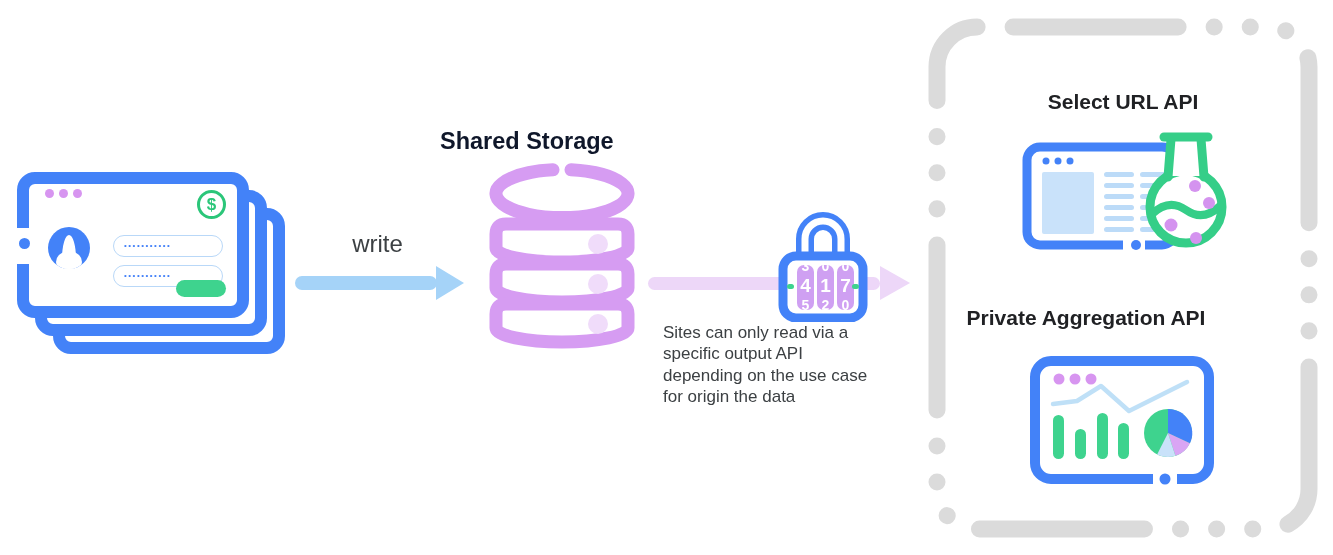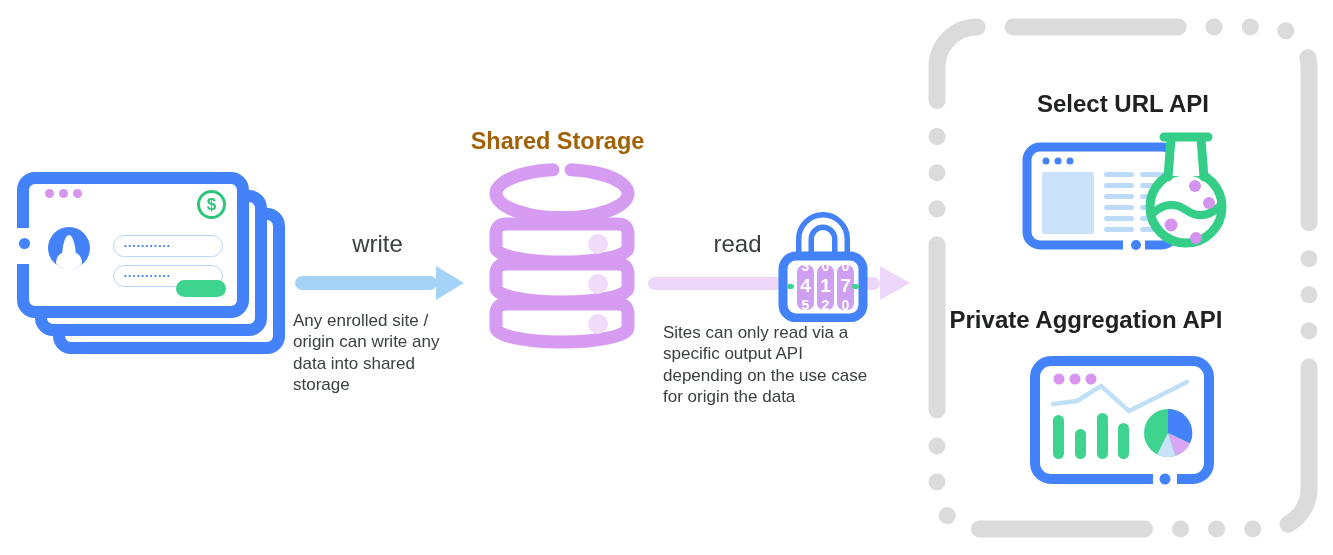--- a/index.html
+++ b/index.html
@@ -24,22 +24,22 @@
   .border-gap{position:absolute;left:-12px;top:44px;width:12px;height:36px;background:#fff;}
   .border-gap-dot{position:absolute;left:-10px;top:54px;width:11px;height:11px;border-radius:50%;background:#4382f8;}
 
   
   .flow-label{position:absolute;font-size:24px;color:#3c4043;text-align:center;}
   .caption{position:absolute;font-size:17px;line-height:1.25;color:#3c4043;}
   .shaft{position:absolute;border-radius:7px;}
   .head{position:absolute;width:0;height:0;border-top:17px solid transparent;border-bottom:17px solid transparent;}
 
   
-  .big-title{position:absolute;font-size:23.5px;font-weight:bold;color:#a16207;text-align:center;}
-  .api-title{position:absolute;font-size:24px;font-weight:bold;color:#202124;text-align:center;}
+  .big-title{position:absolute;font-size:23.5px;font-weight:bold;color:#0f172a;}
+  .api-title{position:absolute;font-size:21px;font-weight:bold;color:#202124;text-align:center;}
 
   
   #lock{left:778px;top:198px;width:90px;height:124px;z-index:3;}
   #lock svg{position:absolute;left:0;top:0;}
   .wheels{position:absolute;left:19px;top:67px;display:flex;gap:3px;}
   .wheel{width:17px;height:45px;background:#cfa0f2;border-radius:7px;overflow:hidden;
          color:#fff;font-weight:bold;text-align:center;}
   .wheel .above{font-size:14px;line-height:14px;margin-top:-6px;}
   .wheel .digit{font-size:19px;line-height:25px;}
   .wheel .below{font-size:14px;line-height:14px;}
@@ -68,41 +68,39 @@
       <div class="pwfield" style="top:81px;">•••••••••••</div>
       <div class="gobtn"></div>
       <div class="border-gap"></div>
       <div class="border-gap-dot"></div>
     </div>
   </div>
 
   <div class="flow-label" style="left:295px;top:230px;width:165px;text-align:center;">write</div>
   <div class="shaft" style="left:295px;top:276px;width:142px;height:14px;background:#a5d3f8;"></div>
   <div class="head" style="left:436px;top:266px;border-left:28px solid #a5d3f8;"></div>
-  <div class="caption" style="left:293px;top:310px;width:176px;">Any enrolled site / origin can write any data into shared storage</div>
 
   <div class="big-title" style="left:440px;top:128px;width:235px;">Shared Storage</div>
   <svg class="abs" style="left:482px;top:162px;" width="160" height="198" viewBox="0 0 160 198">
     <ellipse cx="80" cy="31.5" rx="66" ry="24" fill="#fff" stroke="none"></ellipse>
     <path d="M 71,7.8 A 66 24 0 1 0 89,7.8" fill="#fff" stroke="#d69cf2" stroke-width="13" stroke-linecap="round"></path>
     <g>
       <path d="M 14,86 V 72 Q 14,62 24,62 H 136 Q 146,62 146,72 V 86 A 66 14 0 0 1 14,86 Z" fill="#fff" stroke="#d69cf2" stroke-width="13" stroke-linejoin="round"></path>
       <circle cx="116" cy="82" r="10" fill="#f0dcfa"></circle>
     </g>
     <g>
       <path d="M 14,126 V 112 Q 14,102 24,102 H 136 Q 146,102 146,112 V 126 A 66 14 0 0 1 14,126 Z" fill="#fff" stroke="#d69cf2" stroke-width="13" stroke-linejoin="round"></path>
       <circle cx="116" cy="122" r="10" fill="#f0dcfa"></circle>
     </g>
     <g>
       <path d="M 14,166 V 152 Q 14,142 24,142 H 136 Q 146,142 146,152 V 166 A 66 14 0 0 1 14,166 Z" fill="#fff" stroke="#d69cf2" stroke-width="13" stroke-linejoin="round"></path>
       <circle cx="116" cy="162" r="10" fill="#f0dcfa"></circle>
     </g>
   </svg>
 
-  <div class="flow-label" style="left:660px;top:230px;width:155px;">read</div>
   <div class="shaft" style="left:648px;top:277px;width:232px;height:13px;background:#edd7f8;z-index:1;"></div>
   <div class="head" style="left:880px;top:266px;border-left:30px solid #edd7f8;z-index:1;"></div>
   <div class="caption" style="left:663px;top:322px;width:216px;">Sites can only read via a specific output API depending on the use case for origin the data</div>
 
   <div class="abs" id="lock">
     <svg width="90" height="124" viewBox="0 0 90 124">
       <path d="M 27,66 V 41 A 18 18 0 0 1 63,41 V 66" fill="none" stroke="#4382f8" stroke-width="18"></path>
       <path d="M 27,66 V 41 A 18 18 0 0 1 63,41 V 66" fill="none" stroke="#ffffff" stroke-width="7"></path>
       <rect x="5" y="58" width="80" height="62" rx="13" fill="#ffffff" stroke="#4382f8" stroke-width="9"></rect>
     </svg>

